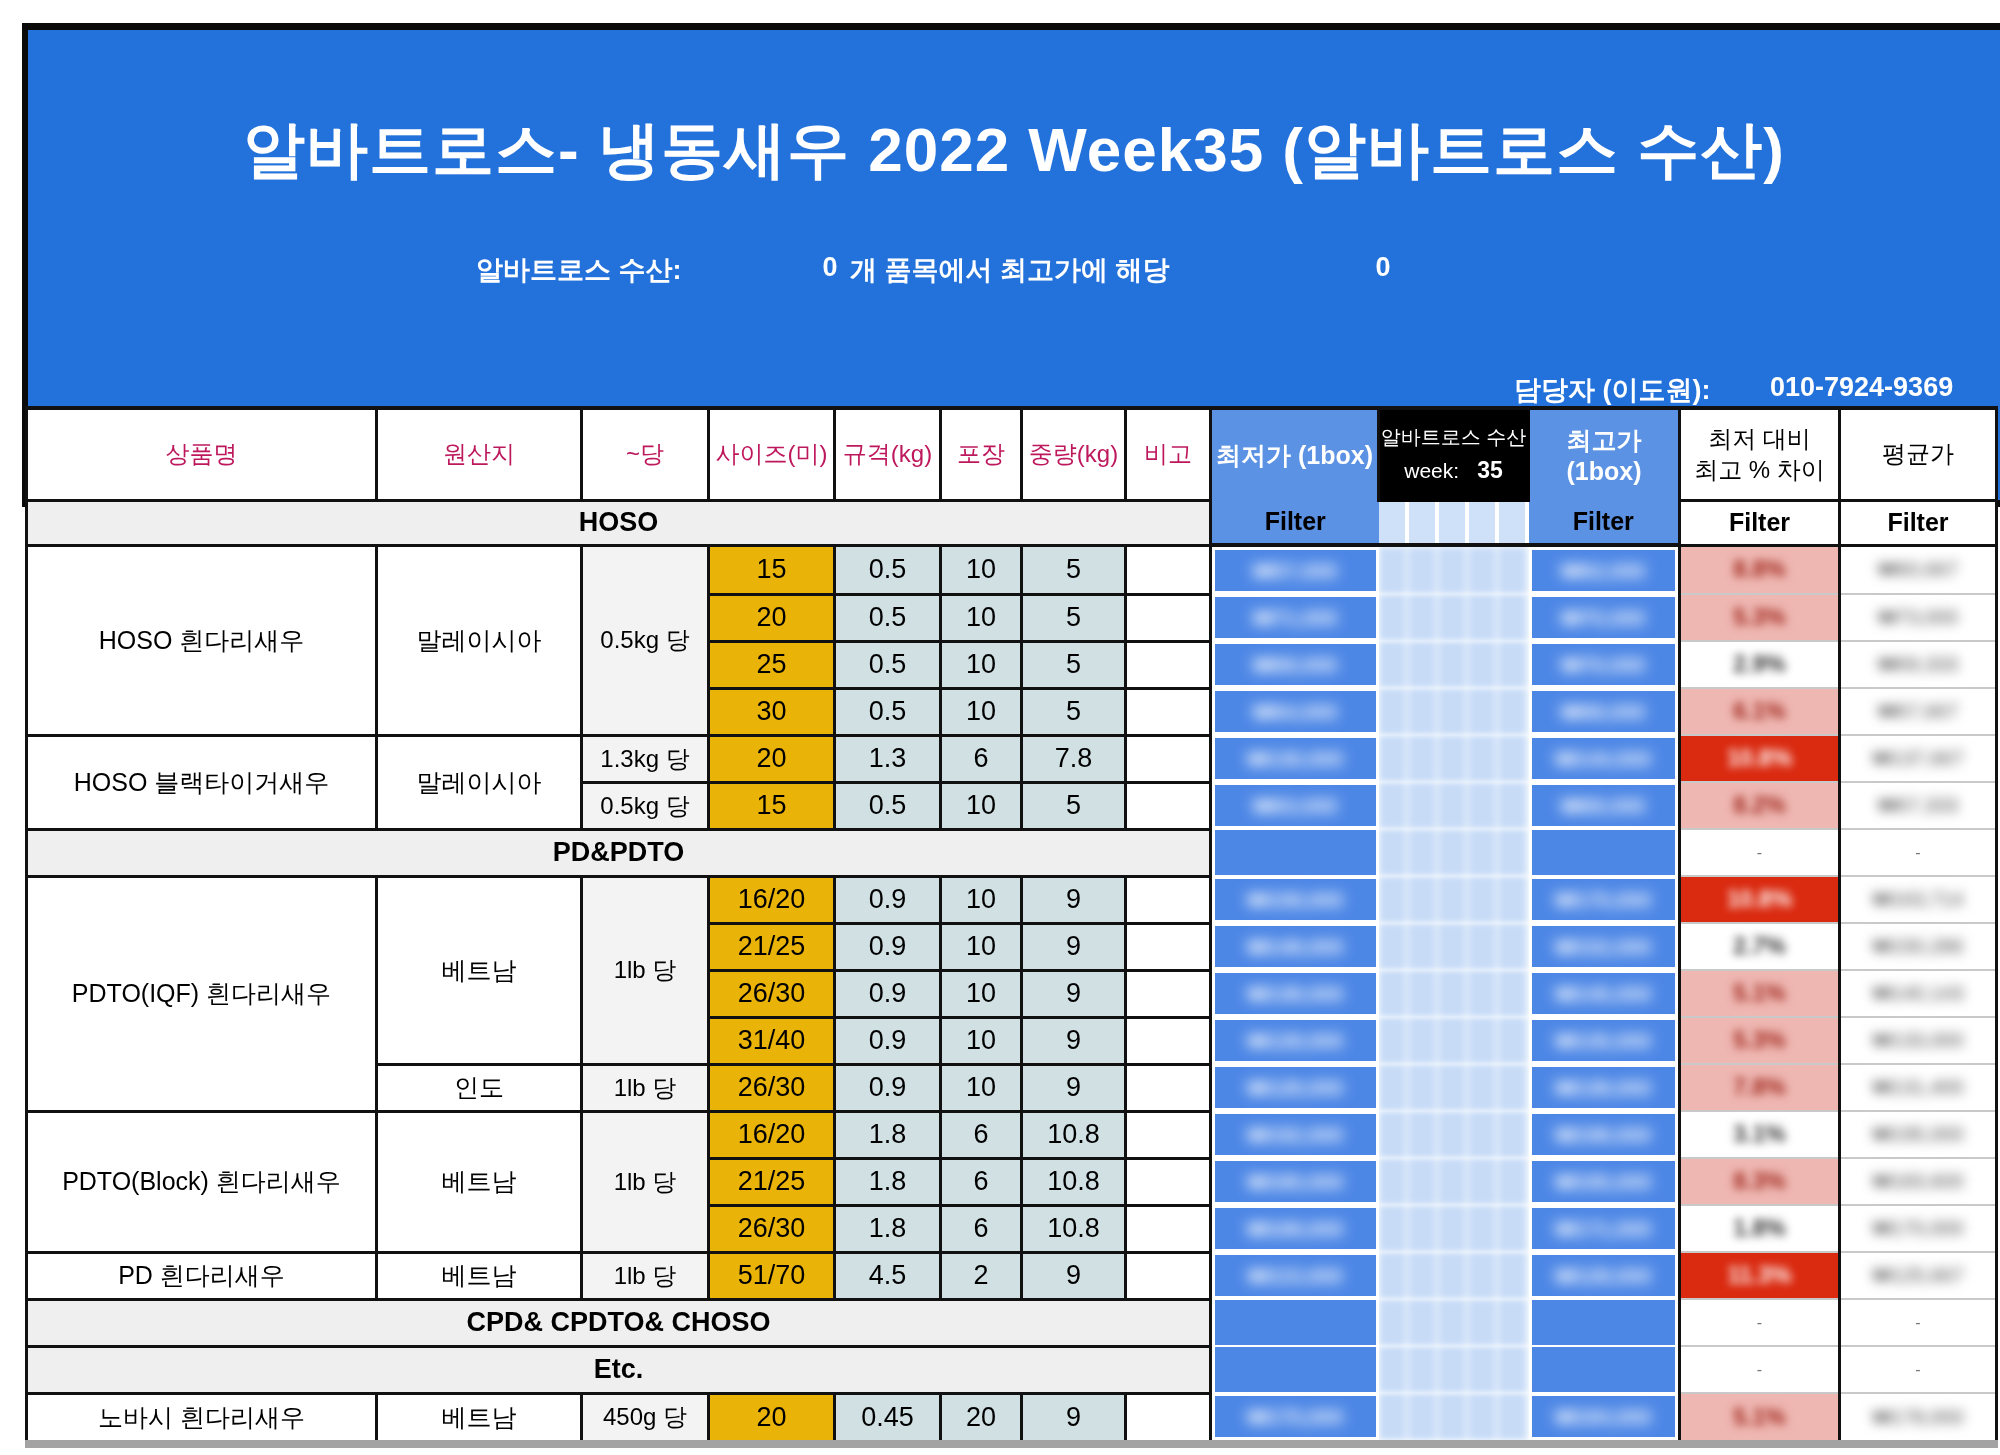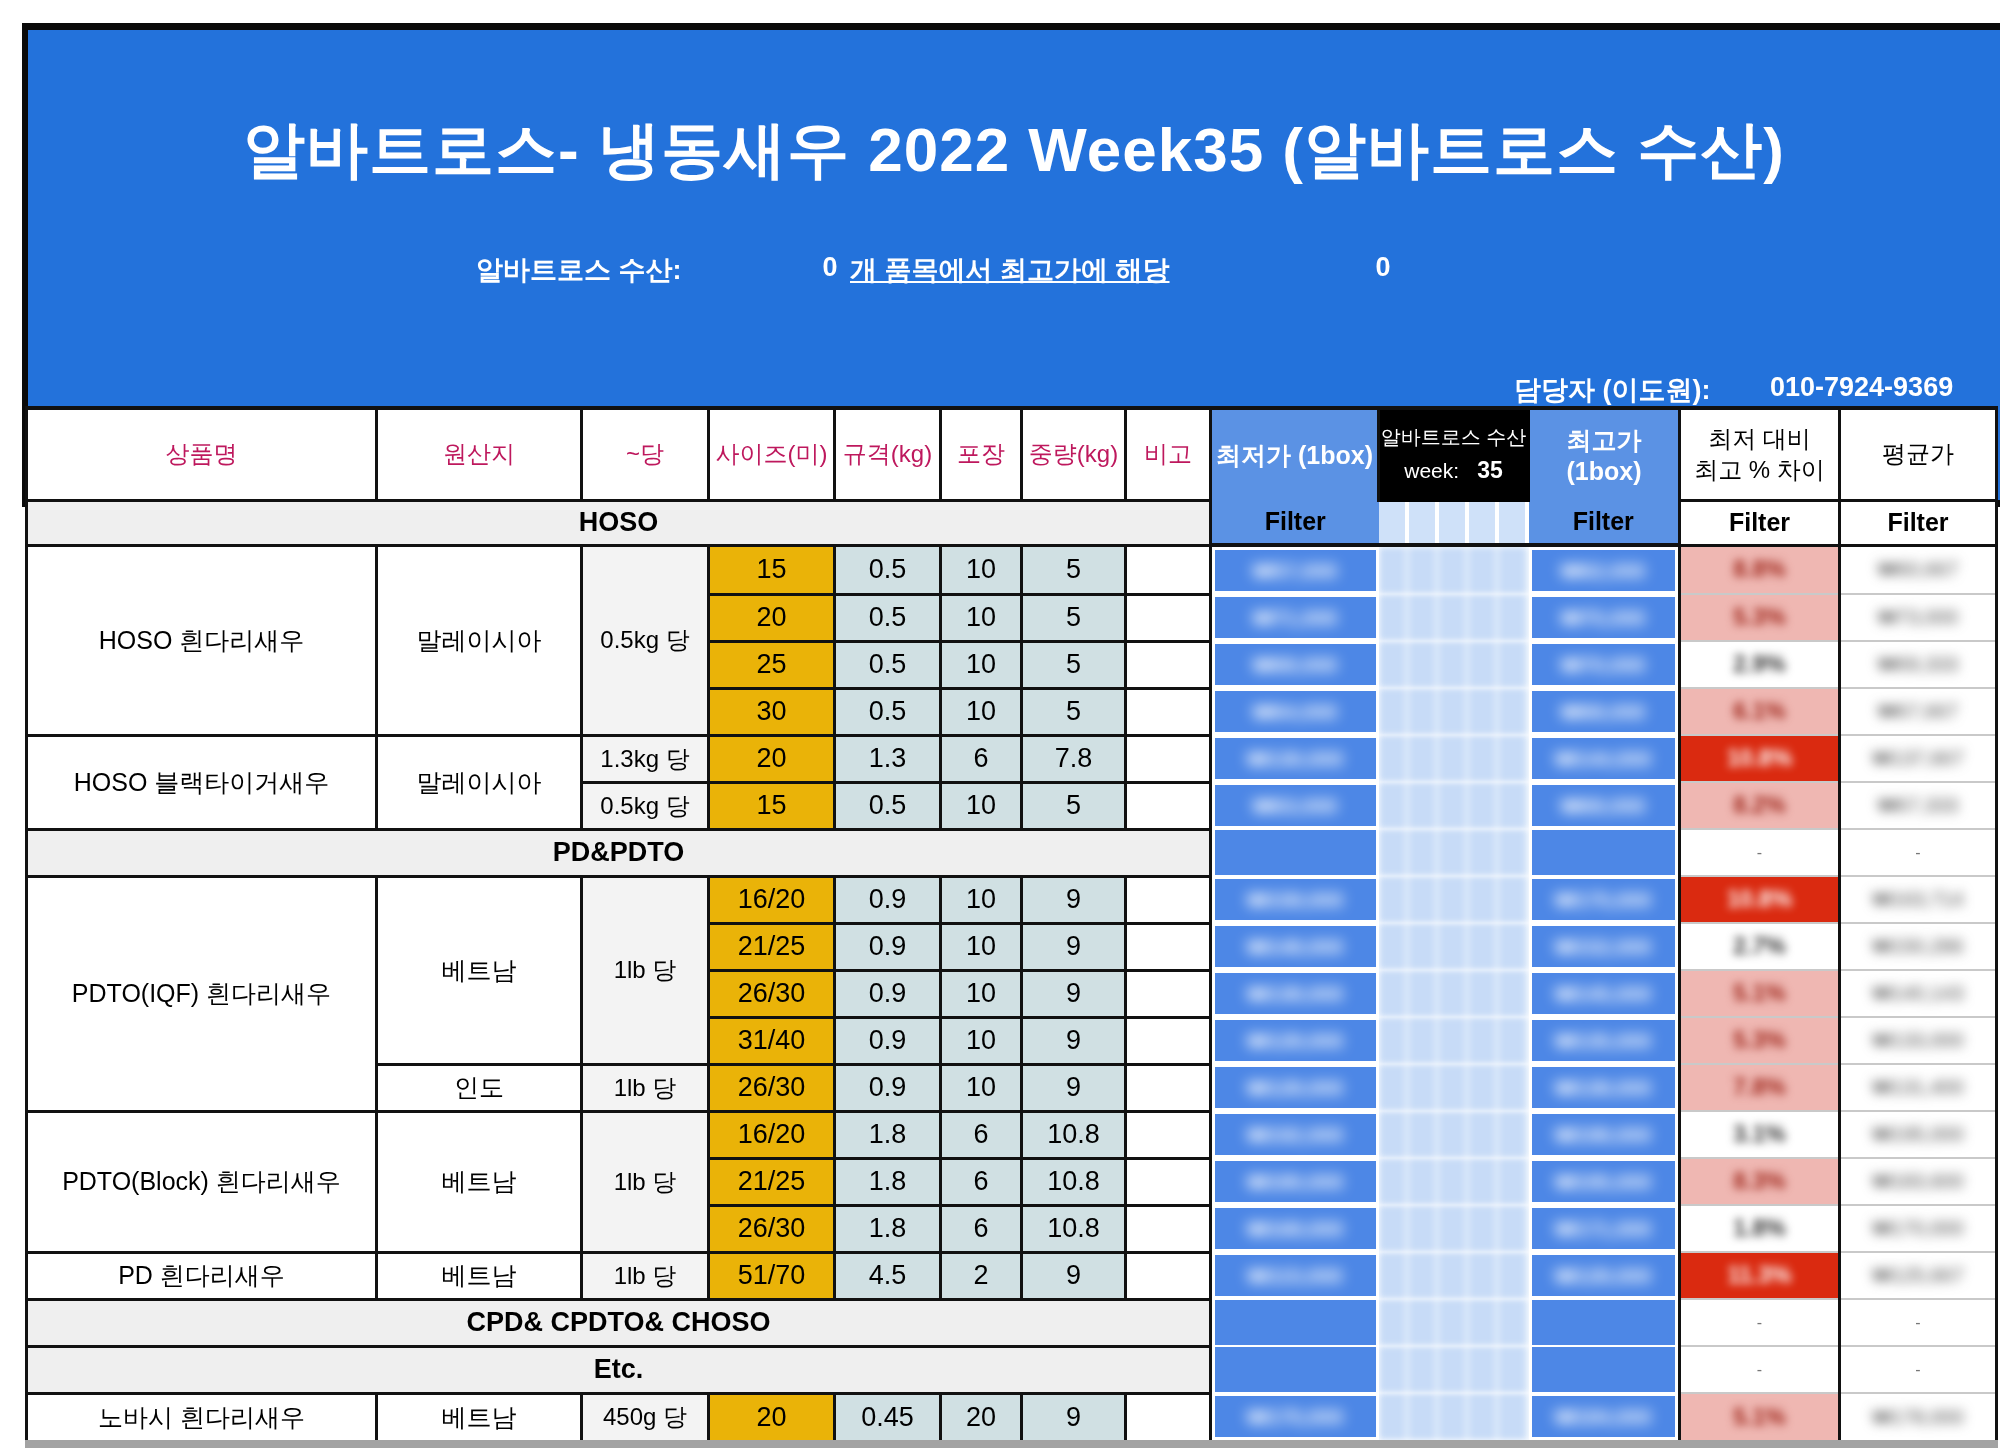--- a/index.html
+++ b/index.html
@@ -8,21 +8,21 @@
 
   
   .banner{position:absolute;left:22px;top:10px;width:1978px;height:484px;background:#2372db;
           border-top:7px solid #0a0a0a;border-left:6px solid #0a0a0a;border-bottom:7px solid #0a0a0a;
           box-sizing:border-box;color:#fff;margin-top:13px;}
   .banner-title{position:absolute;left:0;width:100%;top:78px;text-align:center;
           font-size:62px;font-weight:bold;letter-spacing:1px;white-space:nowrap;}
   .sub{position:absolute;top:222px;font-size:27px;font-weight:bold;white-space:nowrap;}
   .sub-label{left:448px;}
   .sub-zero1{left:782px;width:40px;text-align:center;}
-  .sub-text1{left:822px;text-decoration:underline;}
+  .sub-text1{left:822px;}
   .sub-zero2{left:1335px;width:40px;text-align:center;}
   .sub-text2{left:1372px;}
   .contact{position:absolute;top:342px;font-size:27px;font-weight:bold;white-space:nowrap;}
   .contact-label{left:1486px;}
   .contact-phone{left:1742px;}
 
   
   table.sheet{position:absolute;left:25px;top:406px;width:1970px;border-collapse:collapse;
           table-layout:fixed;border-top:4px solid #111;}
   td{box-sizing:border-box;text-align:center;vertical-align:middle;padding:0;overflow:hidden;}

